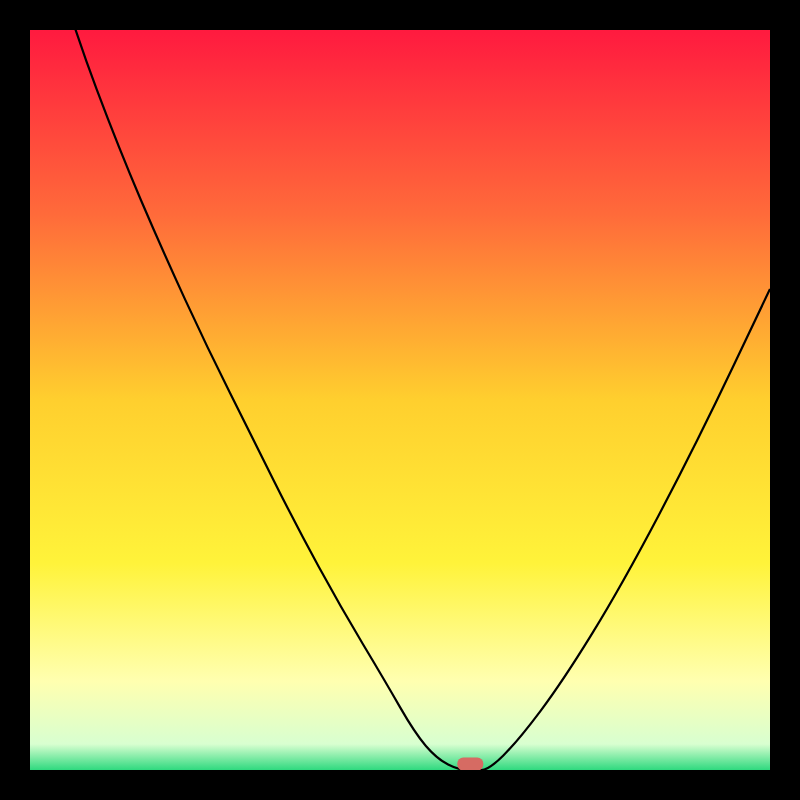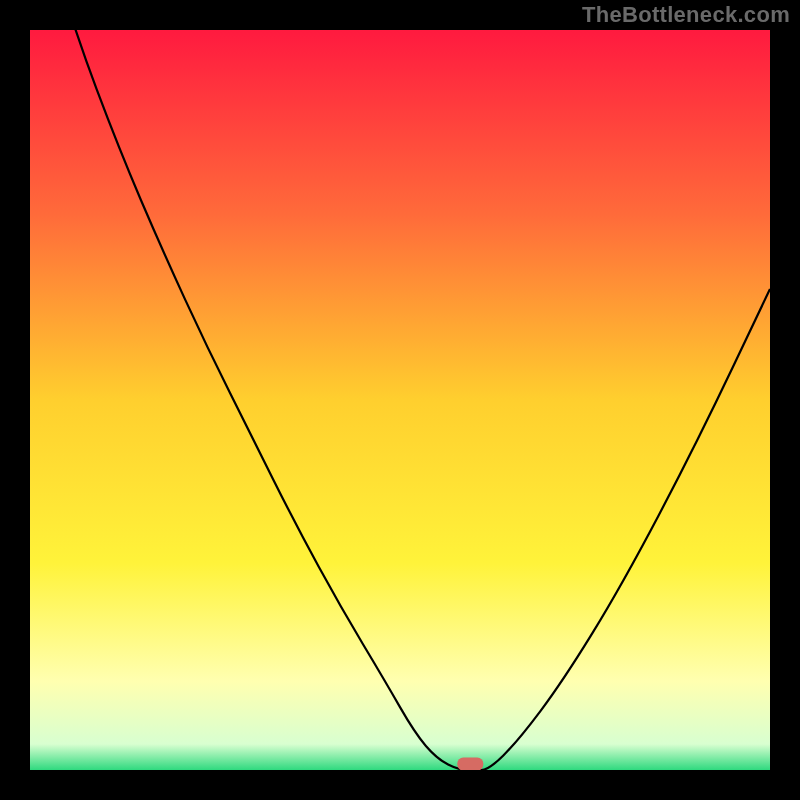--- a/index.html
+++ b/index.html
@@ -37,21 +37,20 @@
   svg.plot {
     display: block;
     width: 740px;
     height: 740px;
   }
 </style>
 </head>
 <body>
 
 <div class="outer">
-  <div class="watermark">TheBottleneck.com</div>
 
   <div class="plot-wrap">
     <svg class="plot" viewBox="0 0 740 740">
       <defs>
         <linearGradient id="bg-grad" x1="0" y1="0" x2="0" y2="1">
             <stop offset="0%" stop-color="#ff1a3f"></stop>
             <stop offset="25%" stop-color="#ff6b3a"></stop>
             <stop offset="50%" stop-color="#ffcf2e"></stop>
             <stop offset="72%" stop-color="#fff33a"></stop>
             <stop offset="88%" stop-color="#ffffb0"></stop>

